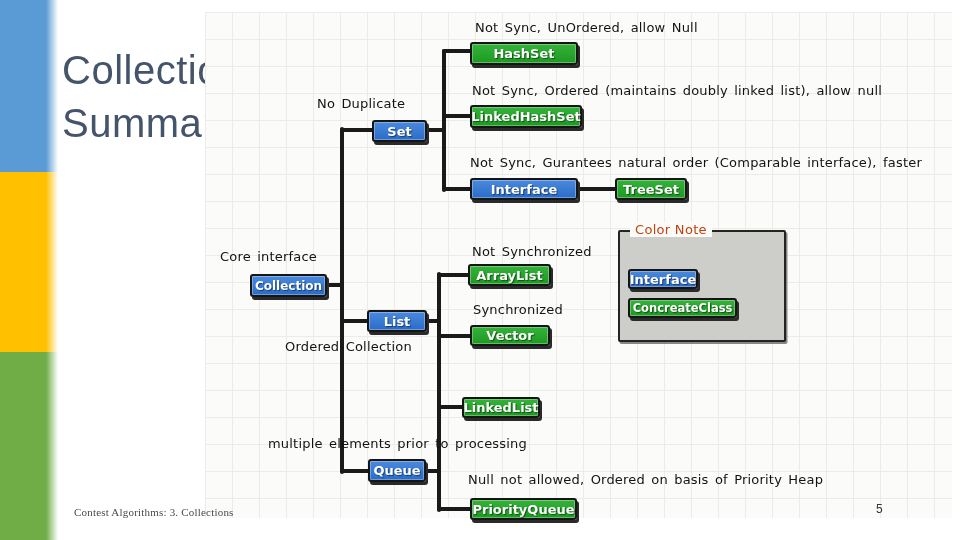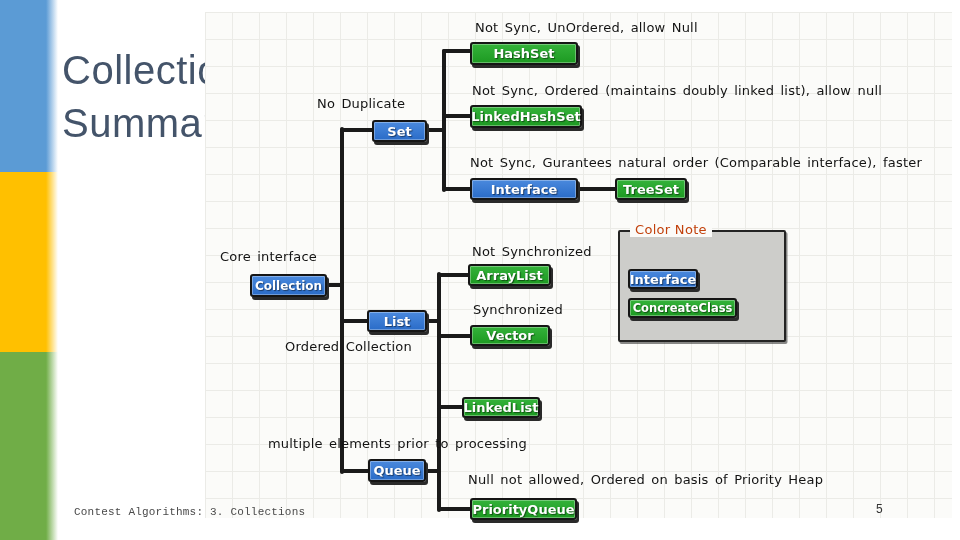--- a/index.html
+++ b/index.html
@@ -48,21 +48,21 @@
   
   .colornote{
     position:absolute;background:#cdcdca;border:2.5px solid #232323;border-radius:2px;
     z-index:1;box-sizing:border-box;box-shadow:1.5px 2px 0 0 rgba(40,40,40,0.55);
   }
   .colornote-label{
     position:absolute;top:-10px;left:10px;background:#fbfbf9;padding:0 5px;
     font-size:13px;color:#c2410c;white-space:nowrap;letter-spacing:0.3px;
   }
   .footer{
-    position:absolute;left:74px;top:506px;font-family:Liberation Mono, monospace;
+    position:absolute;left:74px;top:506px;font-family:Liberation Serif, serif;
     font-size:11px;color:#4a4a4a;letter-spacing:0.2px;
   }
   .pagenum{
     position:absolute;left:876px;top:502px;font-family:"Liberation Sans",sans-serif;
     font-size:12px;color:#333333;
   }
 </style>
 </head>
 <body>
 

